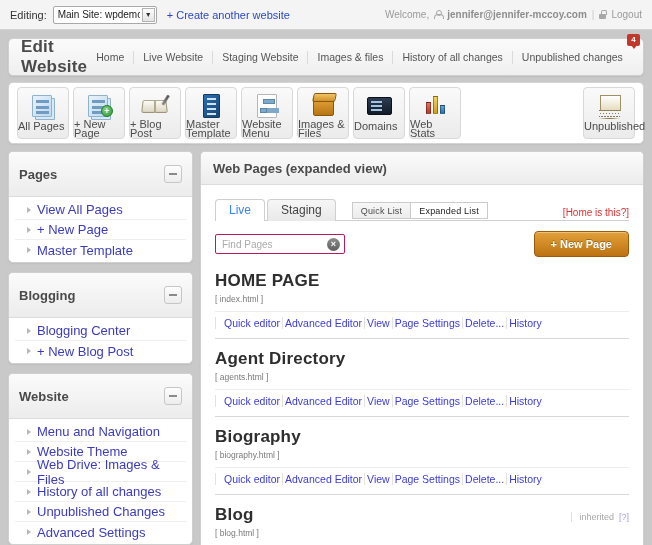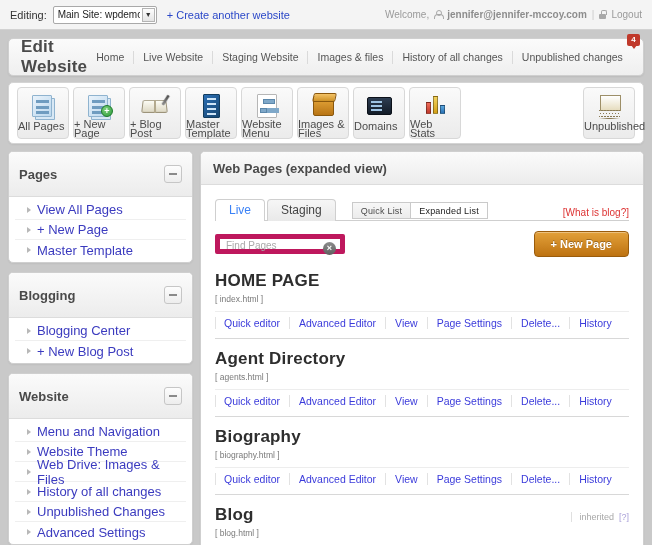--- a/index.html
+++ b/index.html
@@ -313,21 +313,21 @@
     margin-left: auto; margin-bottom: 3px;
     font-size: 10px; color: #d33; text-decoration: none;
   }
   .tabs-underline {
     height: 1px; background: #cfcfcf; margin-top: -1px; position: relative; z-index: 0;
   }
 
   .search-row { display: flex; align-items: center; margin-top: 10px; }
   .search-box {
     width: 130px; height: 20px; position: relative;
-    border: 5px solid #be185d; border-radius: 2px; background: #fff;
+    border: 1px solid #be185d; border-radius: 2px; background: #fff;
   }
   .search-box input {
     width: 100%; height: 100%; border: none; outline: none;
     font-size: 10px; color: #666; padding: 0 22px 0 6px;
     font-family: "Liberation Sans", sans-serif; background: transparent;
   }
   .search-box input::placeholder { color: #aaa; }
   .clear-icon {
     position: absolute; right: 4px; top: 3px;
     width: 13px; height: 13px; border-radius: 50%;
@@ -358,21 +358,21 @@
     font-size: 9px; color: #a8a8a8; border-left: 1px solid #e0e0e0; padding-left: 7px;
   }
   .inherit-q { font-size: 9px; color: #a9a0d8; cursor: pointer; }
   .page-file { font-size: 8.5px; color: #7a7a7a; margin-top: 3px; }
   .actions-row {
     display: flex; align-items: center; margin-top: 7px;
     border-top: 1px solid #ededed; padding-top: 5px; padding-bottom: 7px;
   }
   .action-link {
     font-size: 10.5px; color: #3b3bdb; text-decoration: none;
-    padding: 0 9px; border-left: 1px solid #e2e2e2; white-space: nowrap;
+    padding: 0 2px; border-left: 1px solid #e2e2e2; white-space: nowrap;
   }
   .action-link:first-child { padding-left: 8px; }
 </style>
 </head>
 <body>
 
 <div id="app">
 
   <div class="topbar">
     <span class="editing-label">Editing:</span>
@@ -559,21 +559,21 @@
           </div>
           <div class="main-body">
 
             <div class="tabs-row">
               <div class="tab active">Live</div>
               <div class="tab">Staging</div>
               <div class="seg-group">
                 <div class="seg">Quick List</div>
                 <div class="seg active">Expanded List</div>
               </div>
-              <a class="what-link">[What is blog?]</a>
+              <a class="what-link">[Home is this?]</a>
             </div>
             <div class="tabs-underline"></div>
 
             <div class="search-row">
               <div class="search-box">
                 <input type="text" placeholder="Find Pages" style="">
                 <div class="clear-icon">×</div>
               </div>
               <button class="new-page-btn">+ New Page</button>
             </div>

